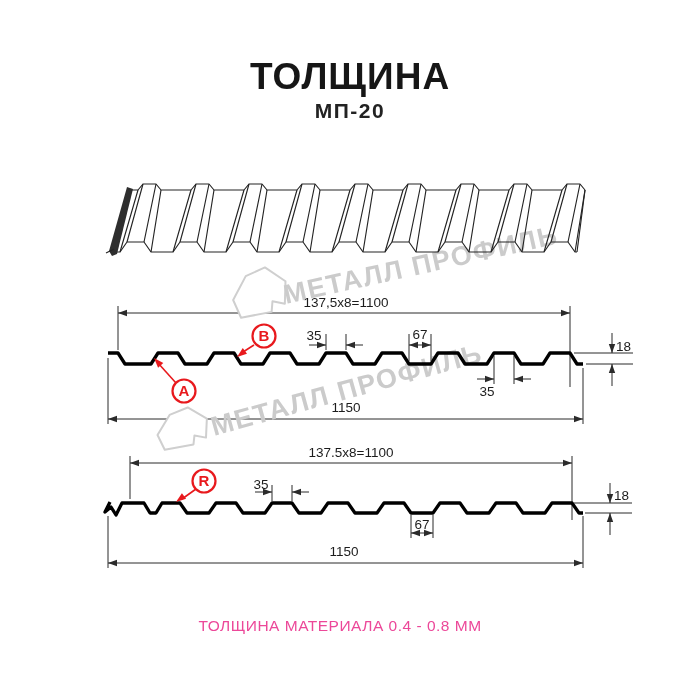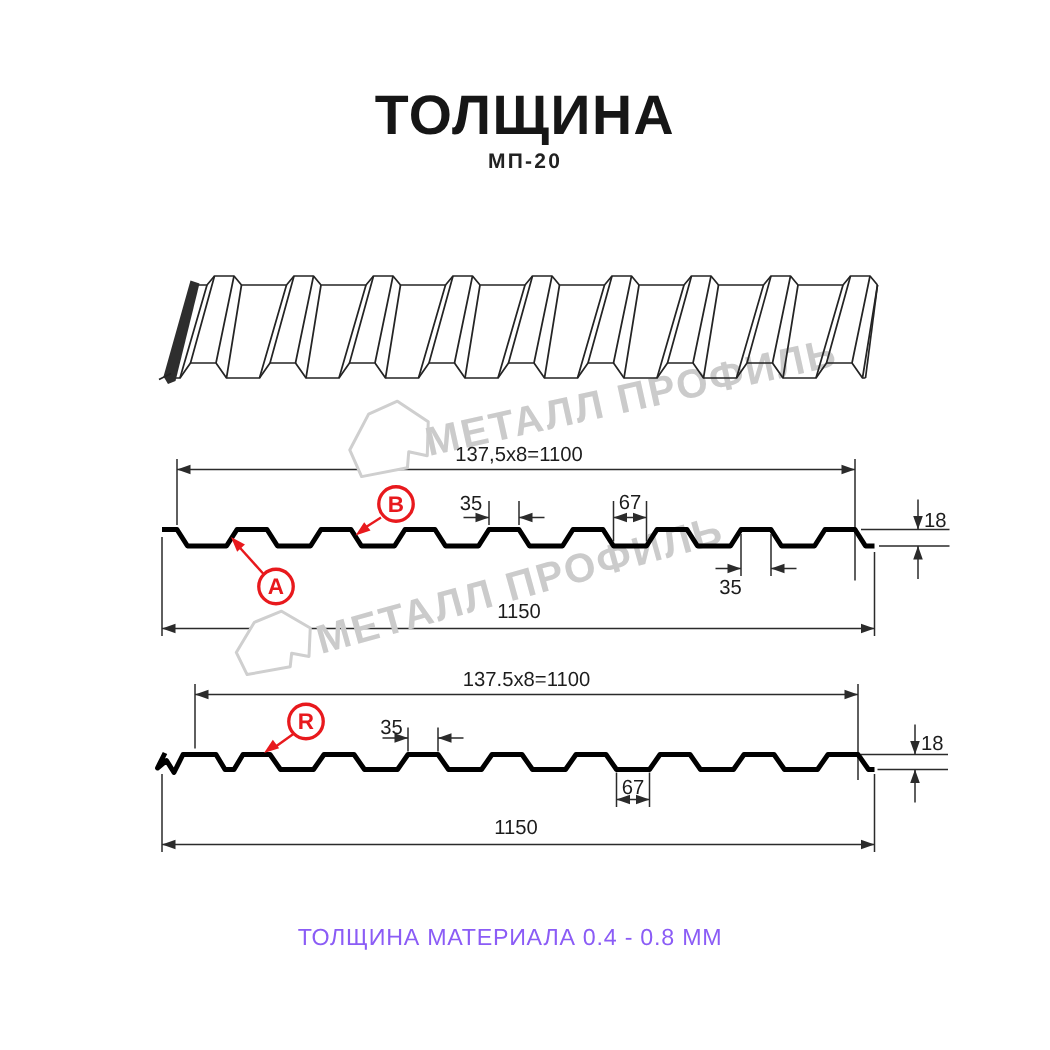--- a/index.html
+++ b/index.html
@@ -1,23 +1,23 @@
 <!DOCTYPE html>
 <html><head>
 <meta charset="utf-8">
 <style>
   html,body{margin:0;padding:0;background:#ffffff;}
   .page{position:relative;width:700px;height:700px;background:#ffffff;overflow:hidden;
         font-family:"Liberation Sans",sans-serif;}
   .title{position:absolute;top:56px;left:0;width:700px;text-align:center;
          font-size:37px;font-weight:800;letter-spacing:1px;color:#161616;}
   .subtitle{position:absolute;top:99px;left:0;width:700px;text-align:center;
-         font-size:14px;font-weight:600;letter-spacing:1.5px;color:#222;}
+         font-size:21px;font-weight:600;letter-spacing:1.5px;color:#222;}
   .footer{position:absolute;top:617px;left:0;width:680px;text-align:center;
-         font-size:15.5px;font-weight:500;letter-spacing:.5px;color:#8b5cf6;}
+         font-size:15.5px;font-weight:500;letter-spacing:.5px;color:#ec4899;}
   svg{position:absolute;top:0;left:0;}
   .thin{stroke:#2b2b2b;stroke-width:1;fill:none;}
   .arr{fill:#2b2b2b;stroke:none;}
   .sheet{stroke:#000;stroke-width:3.3;fill:none;stroke-linejoin:round;stroke-linecap:butt;}
   .p3d{stroke:#242424;stroke-width:1.15;fill:none;stroke-linejoin:round;}
   .dim{font-size:13.5px;fill:#1c1c1c;}
   .redln{stroke:#e8191d;stroke-width:1.6;fill:none;}
   .redarr{fill:#e8191d;stroke:none;}
   .redcirc{stroke:#e8191d;stroke-width:2.2;fill:none;}
   .redtxt{font-size:15px;font-weight:bold;fill:#e8191d;}

